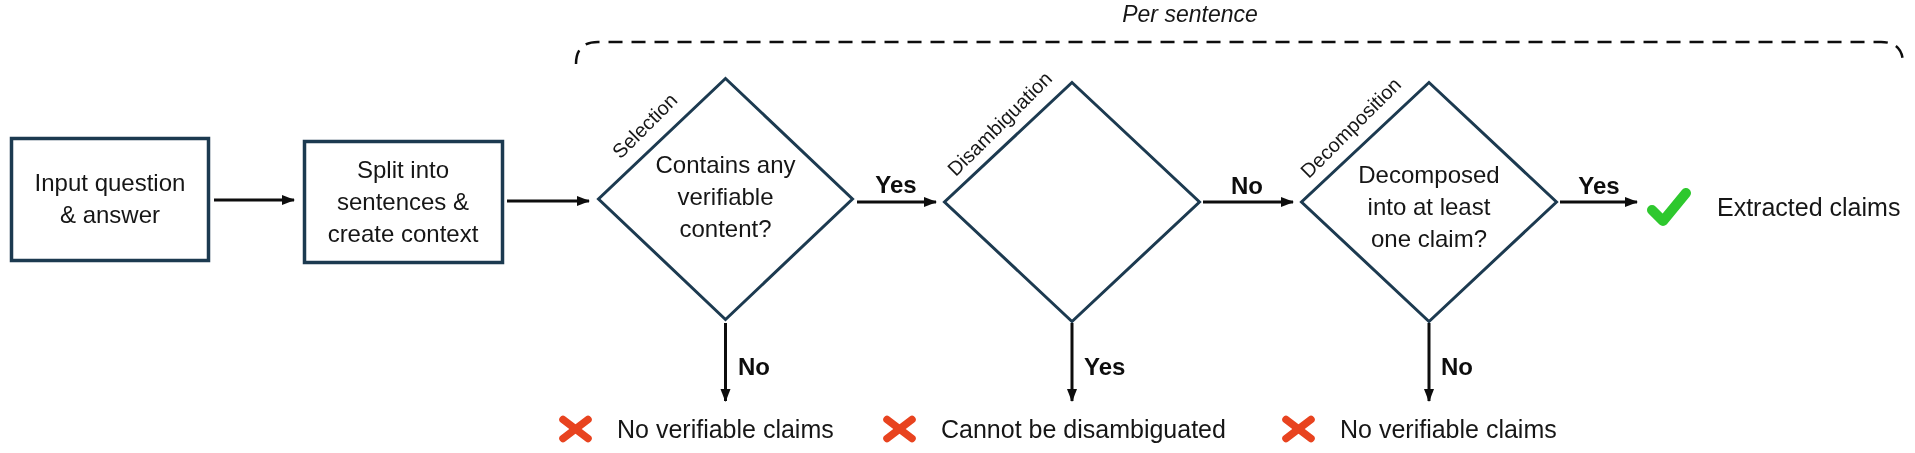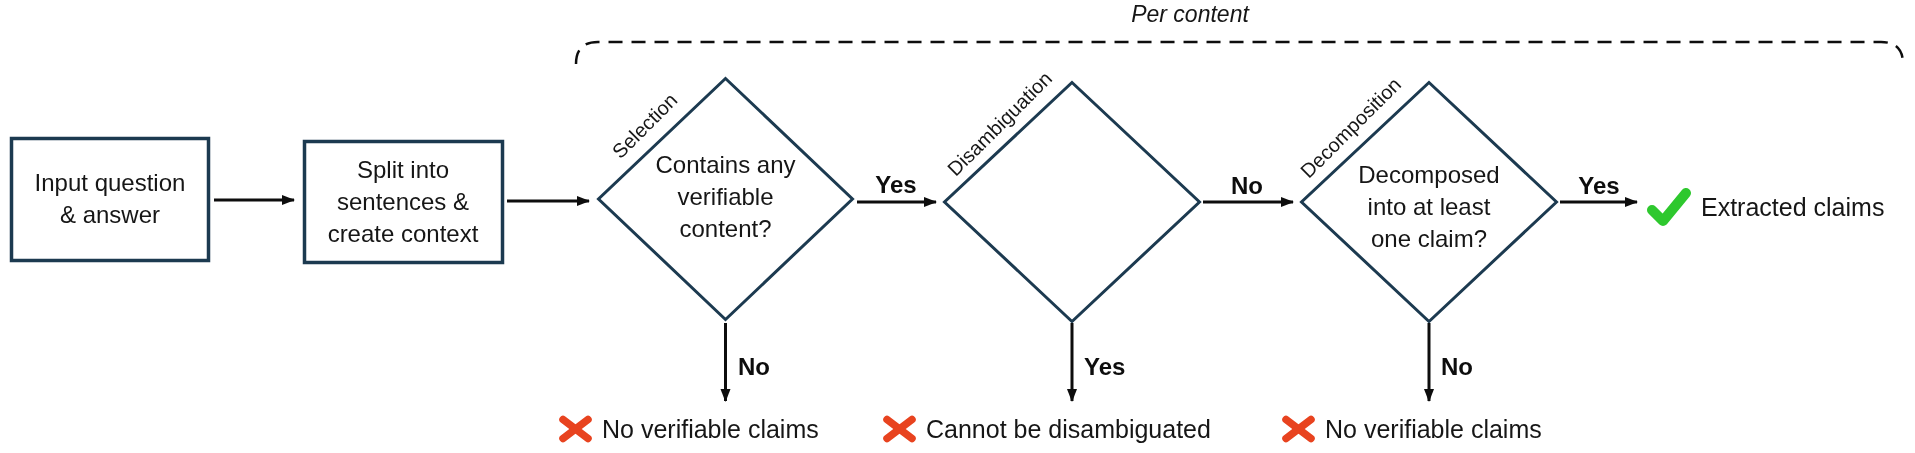--- a/index.html
+++ b/index.html
@@ -21,22 +21,22 @@
   .shapes .bracket{fill:none;stroke:var(--line);stroke-width:2.5px;stroke-dasharray:14 9;}
   .shapes marker path{fill:var(--line);stroke:none;}
   .txt{position:absolute;white-space:pre-line;text-align:center;color:var(--text);}
   .node-txt{display:flex;align-items:center;justify-content:center;font-size:24px;line-height:32px;}
   .per-sentence{font-style:italic;font-size:23px;transform:translate(-50%,-50%);white-space:nowrap;}
   .stage{font-size:20px;transform:translate(-50%,-50%) rotate(-45deg);white-space:nowrap;}
   .edge-label{position:absolute;font-size:24px;font-weight:bold;color:var(--line);transform:translate(-50%,-50%);white-space:nowrap;text-align:right;}
   .edge-label.side{transform:translateY(-50%);}
   .outcome{position:absolute;display:flex;align-items:center;transform:translateY(-50%);white-space:nowrap;}
   .outcome .label{font-size:25px;color:var(--text);}
-  .outcome.fail{gap:9px;}
-  .outcome.success{gap:10px;}
+  .outcome.fail{gap:24px;}
+  .outcome.success{gap:26px;}
   .icon{display:block;flex:0 0 auto;}
 </style>
 </head>
 <body>
 
 <div class="canvas">
 
   <svg class="shapes" viewBox="0 0 1915 453" xmlns="http://www.w3.org/2000/svg">
     <defs>
       <marker id="ah" markerUnits="userSpaceOnUse" markerWidth="15" markerHeight="12" refX="12" refY="5" orient="auto">
@@ -56,21 +56,21 @@
     <path class="flow" d="M214 200 H 294" marker-end="url(#ah)"></path>
     <path class="flow" d="M507 201 H 589" marker-end="url(#ah)"></path>
     <path class="flow" d="M857 202 H 936" marker-end="url(#ah)"></path>
     <path class="flow" d="M1203 202 H 1293" marker-end="url(#ah)"></path>
     <path class="flow" d="M1560 202 H 1637" marker-end="url(#ah)"></path>
     <path class="flow" d="M725.5 323 V 401" marker-end="url(#ah)"></path>
     <path class="flow" d="M1072 323 V 401" marker-end="url(#ah)"></path>
     <path class="flow" d="M1429 323 V 401" marker-end="url(#ah)"></path>
   </svg>
 
-  <div class="txt per-sentence" style="left:1190px;top:14px;">Per content</div>
+  <div class="txt per-sentence" style="left:1190px;top:14px;">Per sentence</div>
 
   <div class="txt node-txt" style="left:10px;top:137px;width:200px;height:124px;">Input question
 &amp; answer</div>
   <div class="txt node-txt" style="left:303px;top:140px;width:200px;height:123px;border-radius:28px;">Split into
 sentences &amp;
 create context</div>
 
   <div class="txt stage" style="left:645px;top:126px;">Selection</div>
   <div class="txt stage" style="left:1000px;top:124px;">Disambiguation</div>
   <div class="txt stage" style="left:1351px;top:128px;">Decomposition</div>

